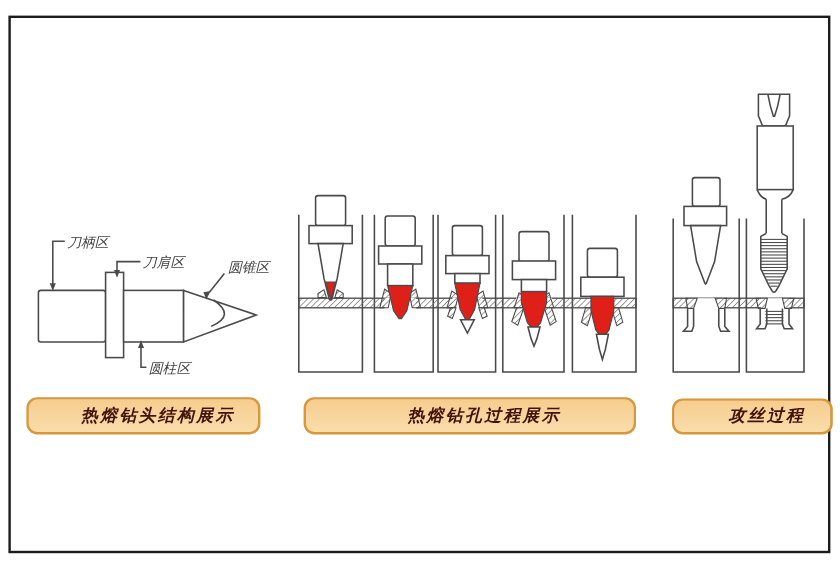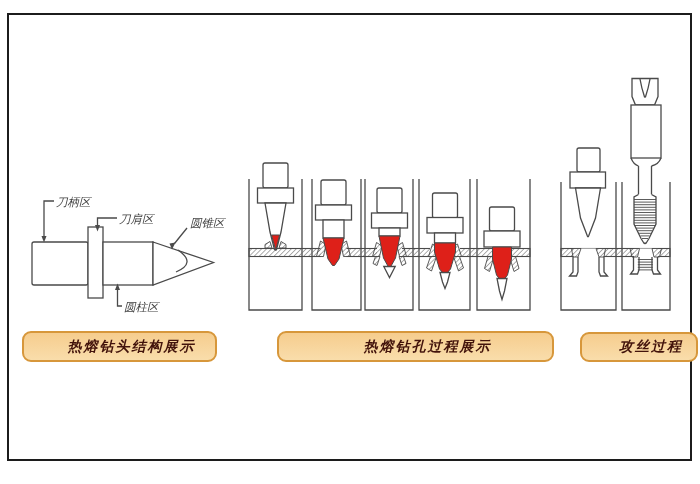--- a/index.html
+++ b/index.html
@@ -187,15 +187,15 @@
             <line x1="637.8" y1="262.1" x2="652.8" y2="262.1" stroke="#4a4a4a" stroke-width="0.9"></line>
             <line x1="637.8" y1="264.70000000000005" x2="652.8" y2="264.70000000000005" stroke="#4a4a4a" stroke-width="0.9"></line>
             <line x1="637.8" y1="267.30000000000007" x2="652.8" y2="267.30000000000007" stroke="#4a4a4a" stroke-width="0.9"></line>
             <line x1="637.8" y1="269.9000000000001" x2="652.8" y2="269.9000000000001" stroke="#4a4a4a" stroke-width="0.9"></line>
           </g>
       </g>
     </g>
   </svg>
 
   <div class="caption" style="left:22px;top:331px;width:195px;height:31px;">热熔钻头结构展示</div>
-  <div class="caption" style="left:253px;top:331px;width:277px;height:31px;margin-left:24px;">热熔钻孔过程展示</div>
-  <div class="caption" style="left:580px;top:332px;width:118px;height:30px;text-align:right;">攻丝过程</div>
+  <div class="caption" style="left:253px;top:331px;width:277px;height:31px;">热熔钻孔过程展示</div>
+  <div class="caption" style="left:560px;top:332px;width:134px;height:30px;text-align:right;">攻丝过程</div>
 </div>
 
 </body></html>

